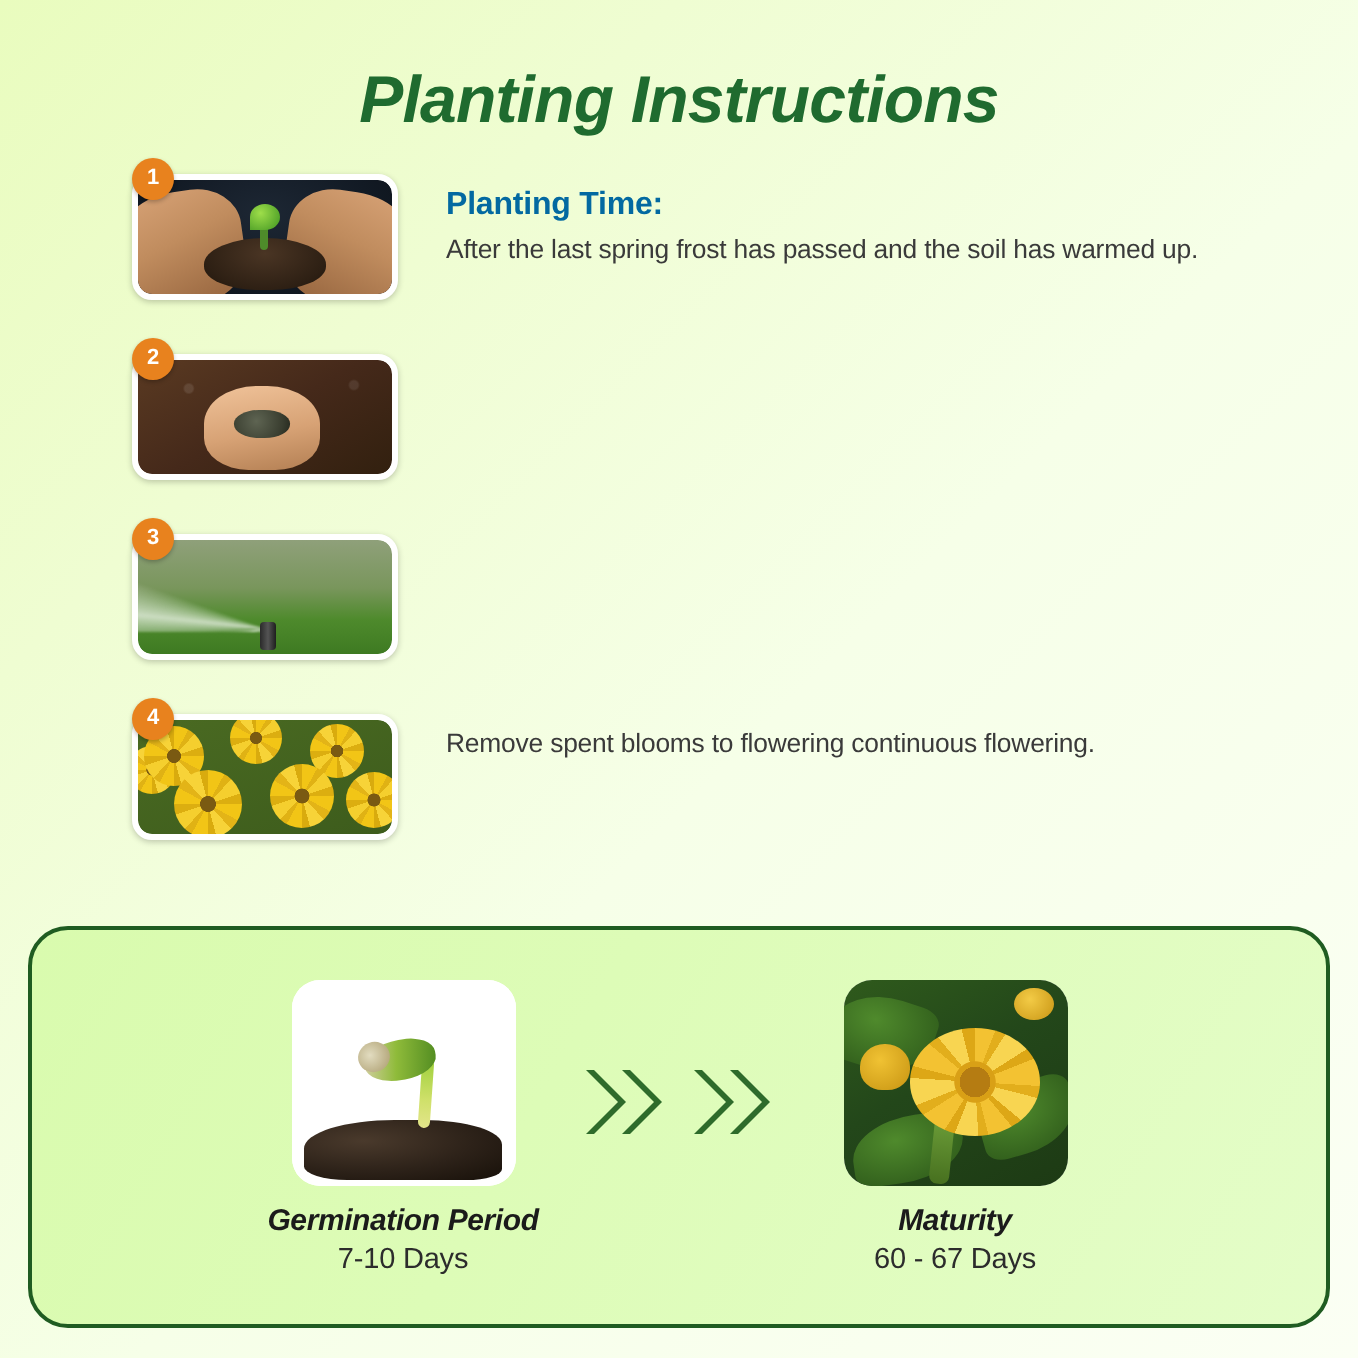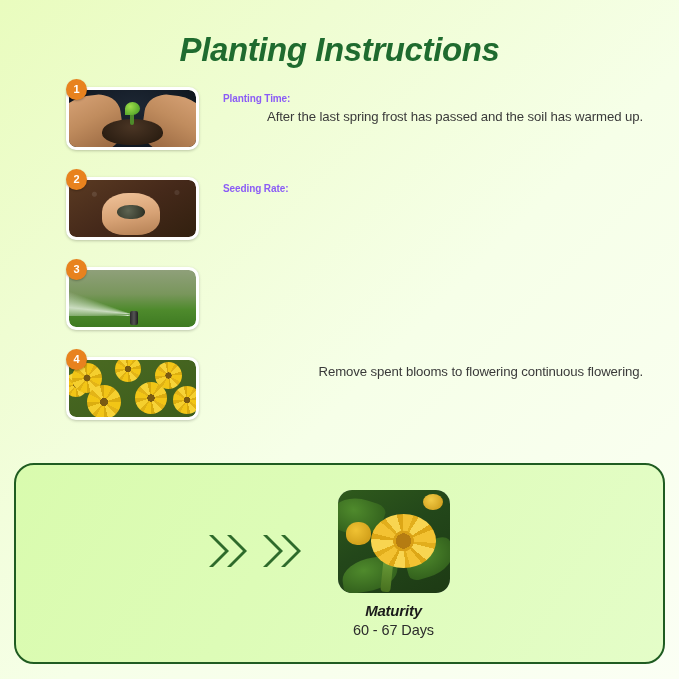--- a/index.html
+++ b/index.html
@@ -84,34 +84,33 @@
     justify-content: center;
     z-index: 5;
     box-shadow: 0 1px 2px rgba(0,0,0,0.25);
   }
   .step-text {
     flex: 1 1 auto;
     padding-left: 18px;
     padding-top: 10px;
   }
   .step-title {
-    font-size: 10px;
+    font-size: 16px;
     font-weight: bold;
-    color: #8b5cf6;
+    color: #0369a1;
     line-height: 1.25;
     margin-bottom: 3px;
     letter-spacing: -0.1px;
   }
   .step-desc {
     font-size: 13.2px;
     color: #3a3a3a;
     line-height: 1.42;
     letter-spacing: -0.1px;
     max-width: 420px;
-    text-align: right;
   }
 
   
   .timeline-panel {
     position: absolute;
     left: 14px;
     top: 463px;
     width: 651px;
     height: 201px;
     box-sizing: border-box;
@@ -384,21 +383,20 @@
         <div class="thumb">
           <div class="thumb-img">
             <div class="ill i2">
               <div class="palm"></div>
                 <div class="seeds"></div>
             </div>
           </div>
         </div>
       </div>
       <div class="step-text">
-        <div class="step-title">Seeding Rate:</div>
       </div>
     </div>
 
     <div class="step">
       <div class="thumb-wrap">
         <div class="badge">3</div>
         <div class="thumb">
           <div class="thumb-img">
             <div class="ill i3">
               <div class="spray"></div>
@@ -431,20 +429,32 @@
       <div class="step-text">
         <div class="step-desc">Remove spent blooms to flowering continuous flowering.</div>
       </div>
     </div>
 
   </div>
 
   <div class="timeline-panel">
     <div class="tl-row">
 
+      <div class="tl-item">
+        <div class="tl-img">
+          <div class="ill t1">
+            <div class="clod"></div>
+              <div class="stem"></div>
+            <div class="hook"></div>
+              <div class="seedcoat"></div>
+          </div>
+        </div>
+        <div class="tl-label">Germination Period</div>
+        <div class="tl-duration">7-10 Days</div>
+      </div>
 
       <div class="chev">
         <svg width="44" height="40" viewBox="0 0 44 40" aria-hidden="true">
           <polygon points="2,4 6,4 22,20 6,36 2,36 18,20" fill="#2e6b2b"></polygon>
           <polygon points="20,4 24,4 40,20 24,36 20,36 36,20" fill="#2e6b2b"></polygon>
         </svg>
       </div>
 
 
       <div class="chev">

